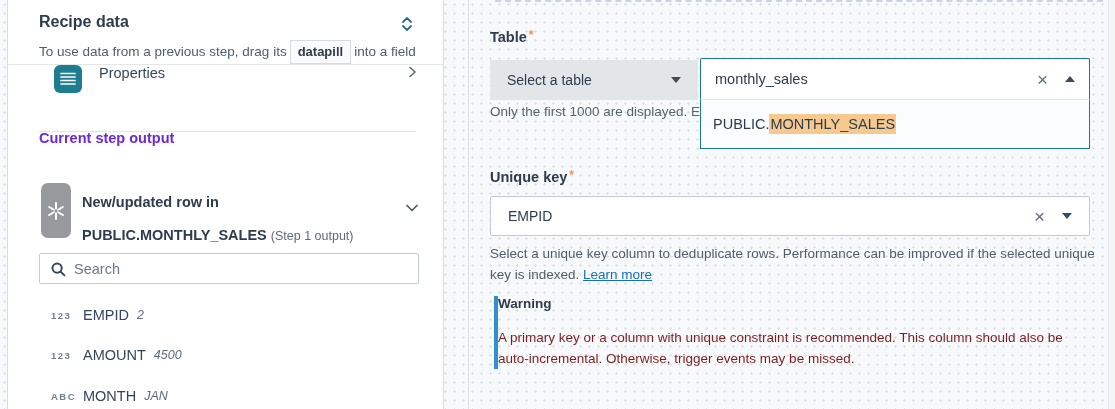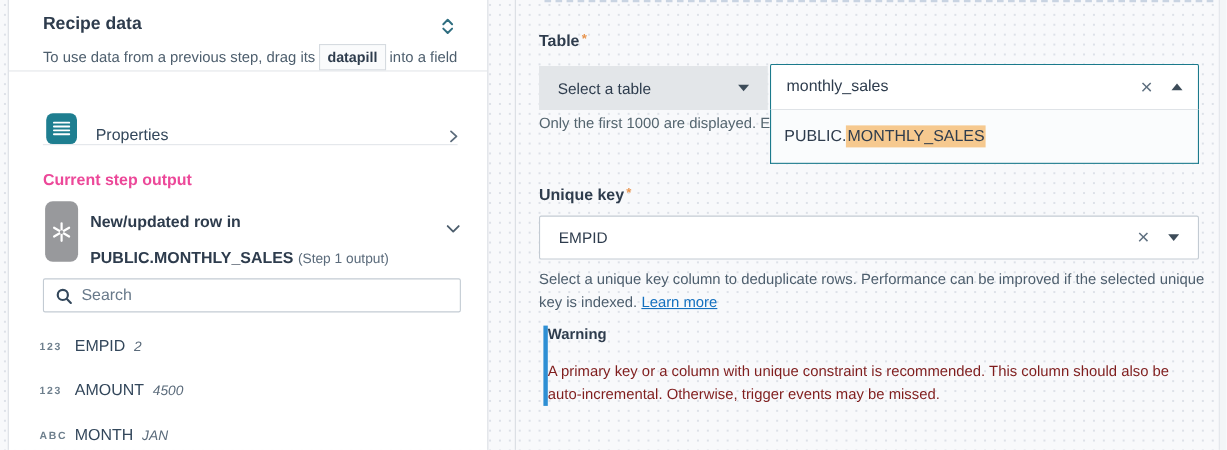--- a/index.html
+++ b/index.html
@@ -26,30 +26,30 @@
   .lc-title { font-size:16px; font-weight:bold; color:#2e3c4d; }
   .unfold-btn { width:18px; height:20px; cursor:pointer; margin-top:1px; }
   .lc-sub { margin-top:6px; font-size:13.5px; color:#4d5e6d; line-height:20px; }
   .chip {
     display:inline-block; padding:1px 7px; margin:0 3px;
     border:1px solid #d6dbe0; background:#fafbfc; border-radius:0;
     font-size:13px; font-weight:bold; color:#2e3c4d;
   }
   .divider-full { left:0; right:0; top:64px; height:0; border-top:1px solid #e3e6ea; position:absolute; }
   .props-row {
-    position:absolute; top:65px; left:0; right:0; height:66px;
-    display:flex; align-items:flex-end; padding:0 24px 0 34px; cursor:pointer;
+    position:absolute; top:65px; left:12px; right:0; height:66px;
+    display:flex; align-items:flex-start; padding:0 24px 0 34px; cursor:pointer;
   }
   .props-icon {
     width:28px; height:28px; border-radius:6px; background:#1e7e90;
     display:flex; align-items:center; justify-content:center; flex:0 0 auto;
   }
   .props-label { margin-left:17px; font-size:14.5px; color:#33475b; flex:1; }
   .divider-inset { position:absolute; top:131px; left:31px; right:27px; border-top:1px solid #e3e6ea; }
-  .cso-heading { position:absolute; top:156px; left:31px; font-size:14.5px; font-weight:bold; color:#ec4899;text-align:right; }
+  .cso-heading { position:absolute; top:130px; left:31px; font-size:14.5px; font-weight:bold; color:#6d28d9;text-align:right; }
   .step-row {
     position:absolute; top:183px; left:33px; right:24px;
     display:flex; align-items:flex-start; cursor:pointer;
   }
   .snowflake-badge {
     width:30px; height:55px; border-radius:7px; background:#98999c;
     display:flex; align-items:center; justify-content:center; flex:0 0 auto;
   }
   .step-text { margin-left:11px; width:322px; font-size:14.5px; line-height:33px; padding-top:3px; }
   .step-title { font-weight:bold; color:#2e3c4d; }
@@ -59,21 +59,21 @@
     position:absolute; top:253px; left:31px; width:380px; height:31px;
     background:#fff; border:1px solid #c3cbd3; border-radius:2px;
     display:flex; align-items:center; padding-left:10px;
   }
   .search-box input {
     border:none; outline:none; flex:1; margin-left:8px;
     font-family:"Liberation Sans", sans-serif; font-size:14.5px; color:#2e3c4d; background:transparent;
   }
   .search-box input::placeholder { color:#68798a; opacity:1; }
   .pill-row {
-    position:absolute; left:28px; height:24px; display:flex; align-items:center; cursor:grab;
+    position:absolute; left:43px; height:24px; display:flex; align-items:center; cursor:grab;
   }
   .pill-type {
     font-size:9.5px; font-weight:bold; letter-spacing:1.5px; color:#6e7f8d; width:30px; flex:0 0 auto;
   }
   .pill-name { font-size:14.5px; color:#33475b; margin-left:2px; }
   .pill-value { font-size:12.5px; font-style:italic; color:#5b6b7b; margin-left:8px; }
 
   
   .rp-border { left:468px; top:0; width:1px; height:409px; background:#d9dde3; }
   .rp-dashed-top { left:495px; top:0; width:608px; height:0; border-top:2px dashed #c9d4e2; }

